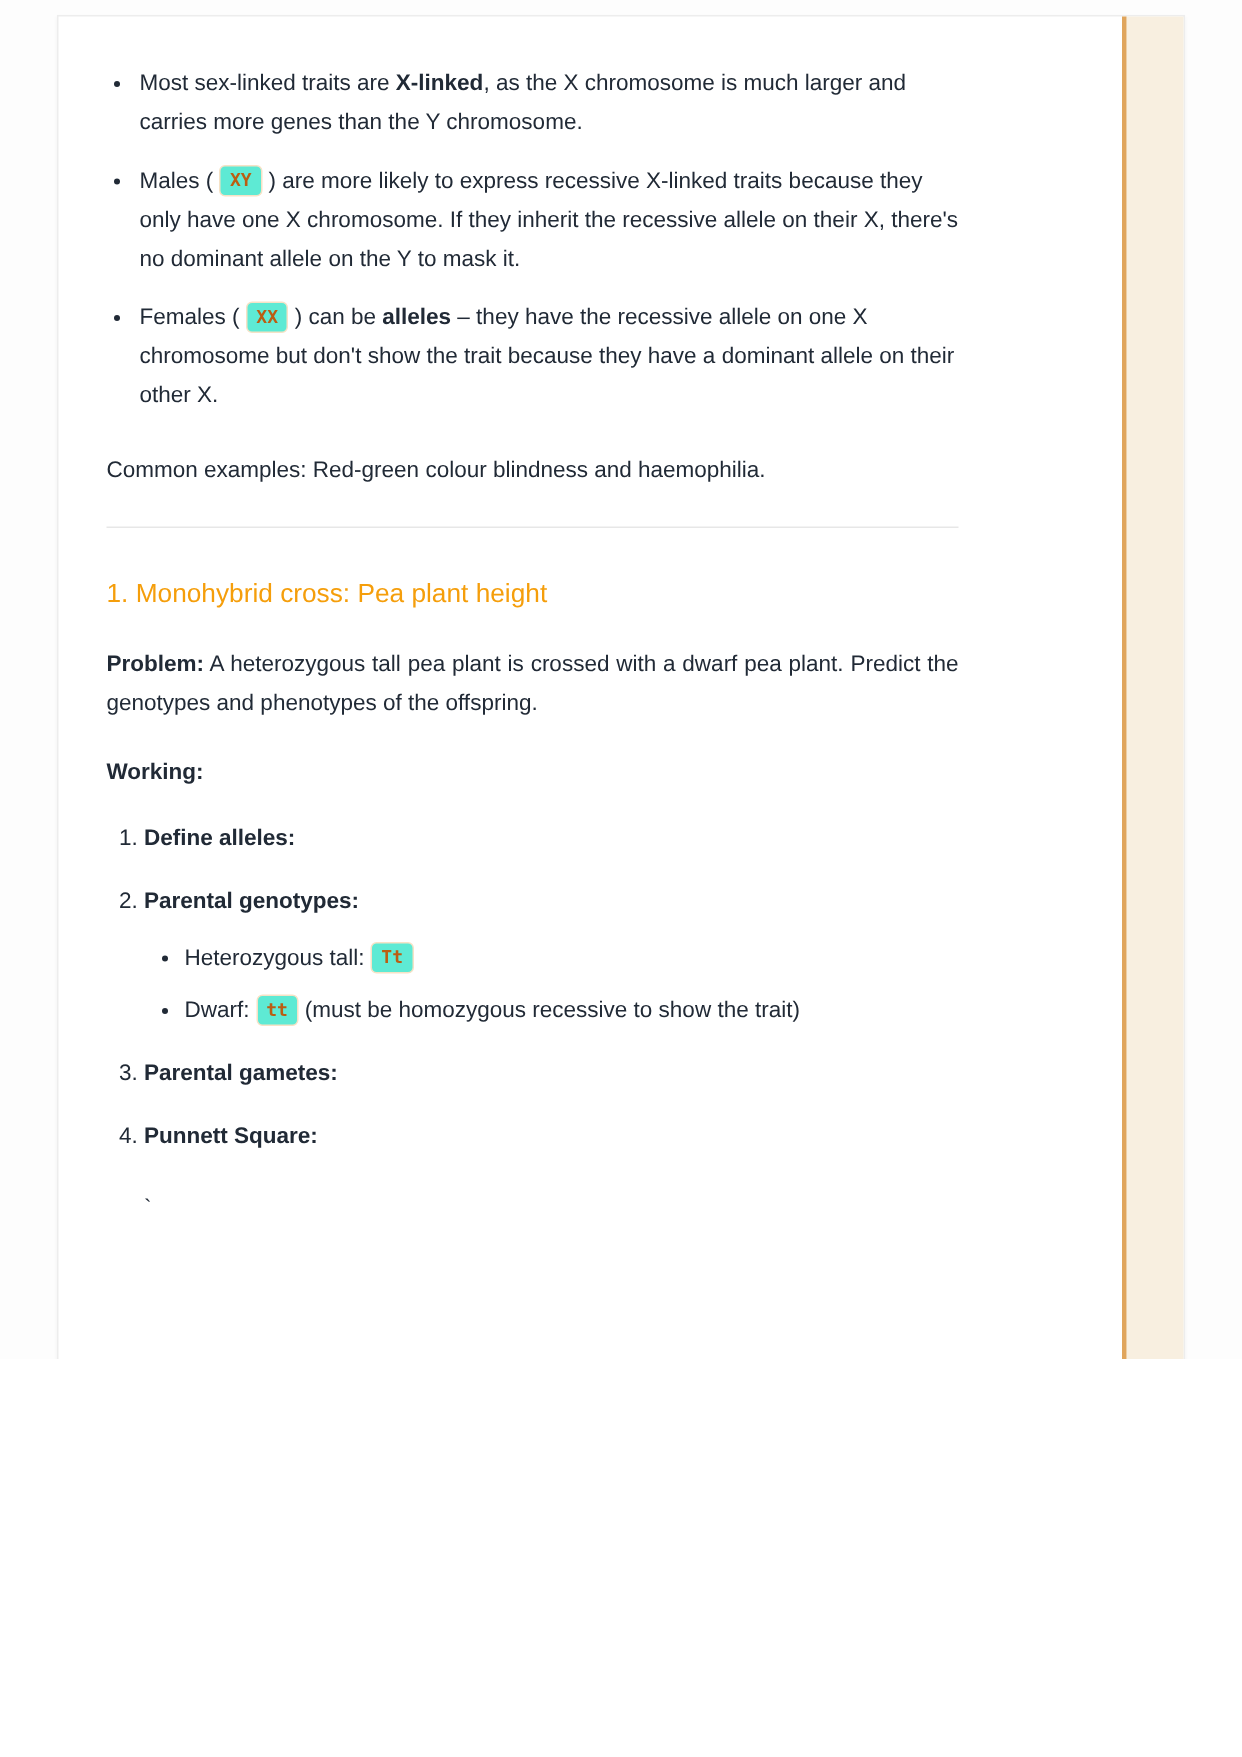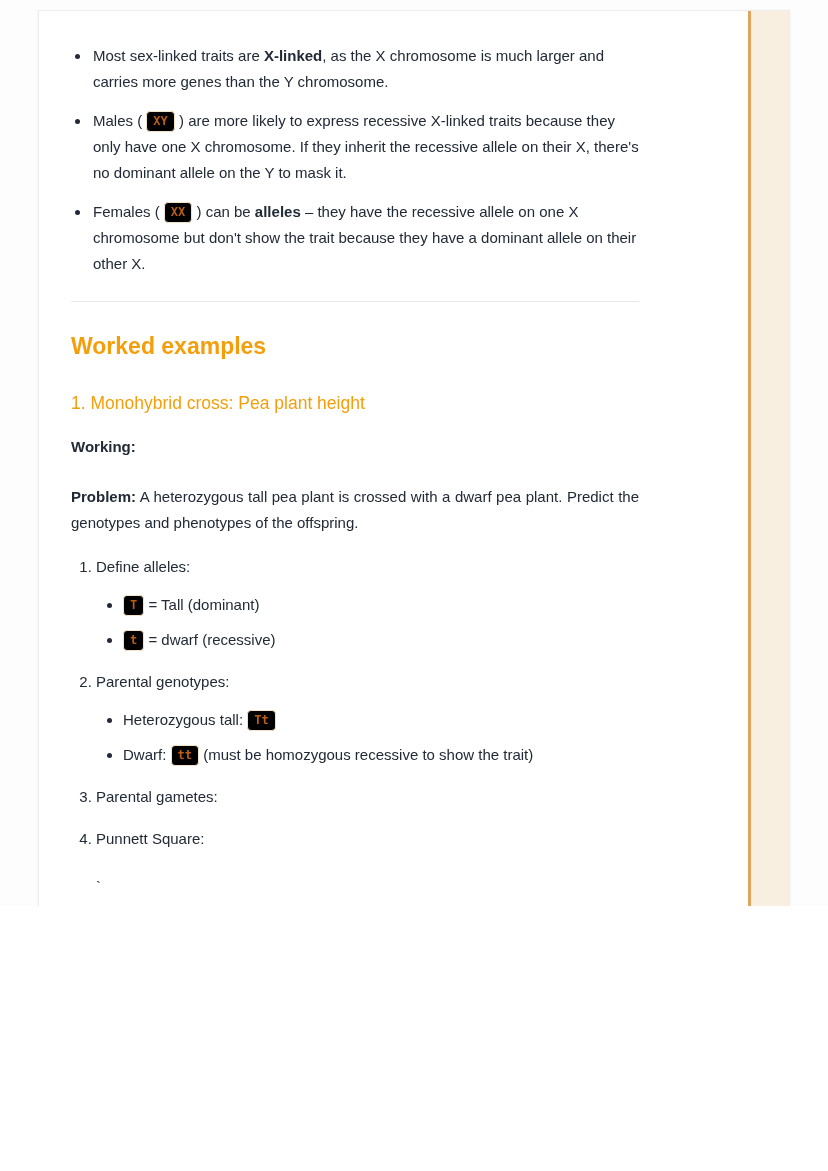--- a/index.html
+++ b/index.html
@@ -83,37 +83,37 @@
     font-weight: normal;
     color: #f59e0b;
   }
 
   ol.steps {
     margin: 18px 0 0 0;
     padding: 0 0 0 25px;
     list-style: decimal outside;
   }
   ol.steps > li { margin: 0 0 16px 0; }
-  ol.steps > li > strong { font-weight: normal; text-align: right; }
+  ol.steps > li > strong { font-weight: bold; text-align: right; }
 
   ul.sub {
     margin: 11px 0 16px 0;
     padding: 0 0 0 27px;
     list-style: disc outside;
   }
   ul.sub > li { margin: 0 0 8px 0; line-height: 27px; }
 
   code.badge {
     display: inline-block;
     font-family: "DejaVu Sans Mono", "Liberation Mono", monospace;
     font-weight: bold;
     font-size: 12px;
     line-height: 15px;
     color: #bb5d12;
-    background: #000000;
+    background: #5eead4;
     border: 1px solid #f6e2c6;
     border-radius: 4px;
     padding: 2px 6px;
     vertical-align: 1px;
   }
 
   .trailing-tick {
     margin-top: 22px;
     font-size: 15px;
     color: #212a36;
@@ -137,36 +137,33 @@
     <div class="edge-band"></div>
     <div class="edge-line"></div>
 
     <div class="content">
       <ul class="intro" id="intro-list">
           <li><span>Most sex-linked traits are </span><strong>X-linked</strong><span>, as the X chromosome is much larger and carries more genes than the Y chromosome.</span></li>
           <li><span>Males ( </span><code class="badge">XY</code><span> ) are more likely to express recessive X-linked traits because they only have one X chromosome. If they inherit the recessive allele on their X, there's no dominant allele on the Y to mask it.</span></li>
           <li><span>Females ( </span><code class="badge">XX</code><span> ) can be </span><strong>alleles</strong><span> – they have the recessive allele on one X chromosome but don't show the trait because they have a dominant allele on their other X.</span></li>
         </ul>
 
+      <p class="para">Common examples: Red-green colour blindness and haemophilia.</p>
 
       <hr class="divider">
 
-      <h1 class="section">Worked examples</h1>
 
       <h2 class="subsection">1. Monohybrid cross: Pea plant height</h2>
 
+      <p class="para justify" id="problem-para"><strong>Problem:</strong><span> A heterozygous tall pea plant is crossed with a dwarf pea plant. Predict the genotypes and phenotypes of the offspring.</span></p>
+
       <p class="para working">Working:</p>
 
-      <p class="para justify" id="problem-para"><strong>Problem:</strong><span> A heterozygous tall pea plant is crossed with a dwarf pea plant. Predict the genotypes and phenotypes of the offspring.</span></p>
-
       <ol class="steps" id="steps-list">
-          <li><strong>Define alleles:</strong><ul class="sub">
-              <li><code class="badge">T</code><span> = Tall (dominant)</span></li>
-              <li><code class="badge">t</code><span> = dwarf (recessive)</span></li>
-            </ul></li>
+          <li><strong>Define alleles:</strong></li>
           <li><strong>Parental genotypes:</strong><ul class="sub">
               <li><span>Heterozygous tall: </span><code class="badge">Tt</code></li>
               <li><span>Dwarf: </span><code class="badge">tt</code><span> (must be homozygous recessive to show the trait)</span></li>
             </ul></li>
           <li><strong>Parental gametes:</strong></li>
           <li><strong>Punnett Square:</strong><div class="trailing-tick">`</div></li>
         </ol>
     </div>
 
     <div class="footer">(c) Knowunity 2025</div>

